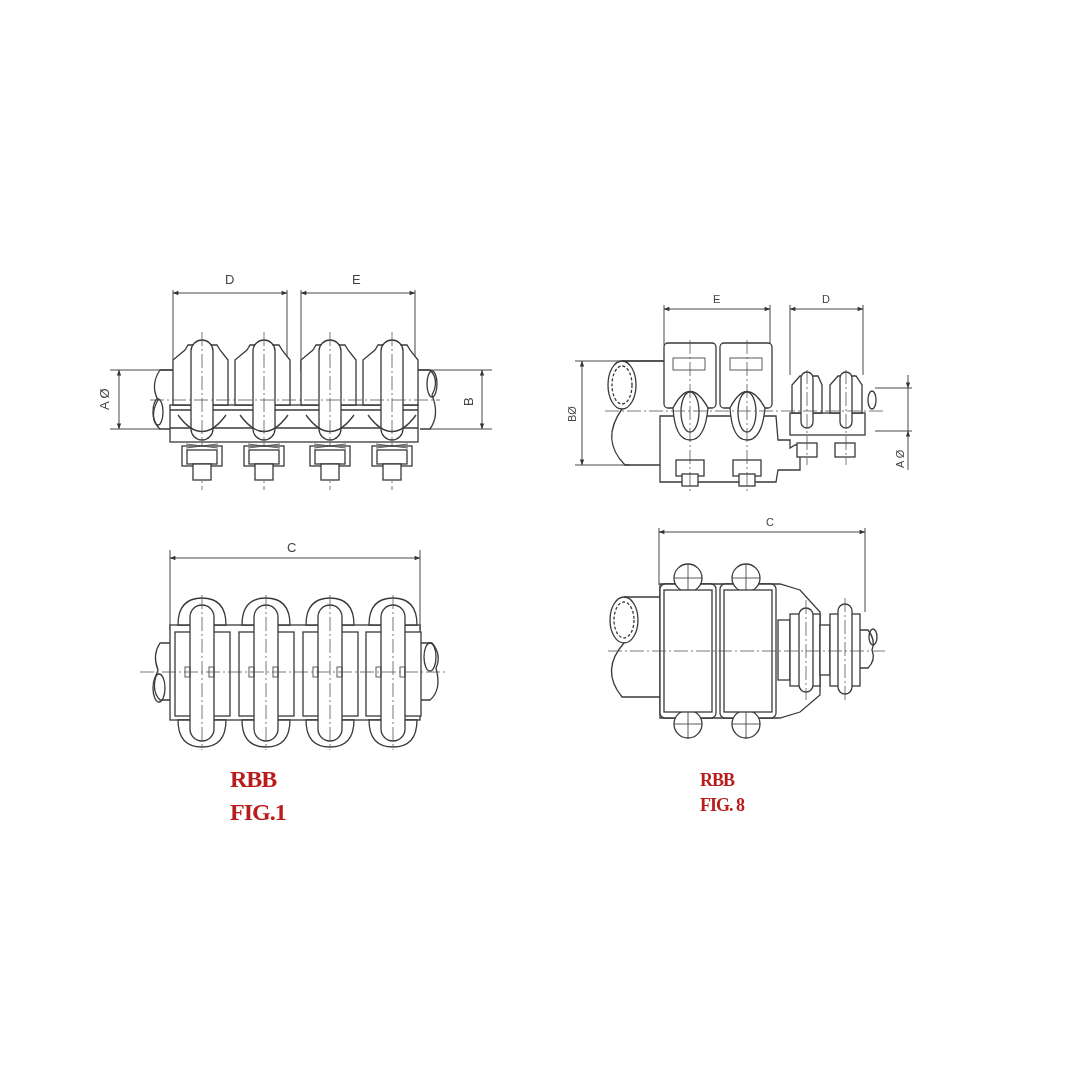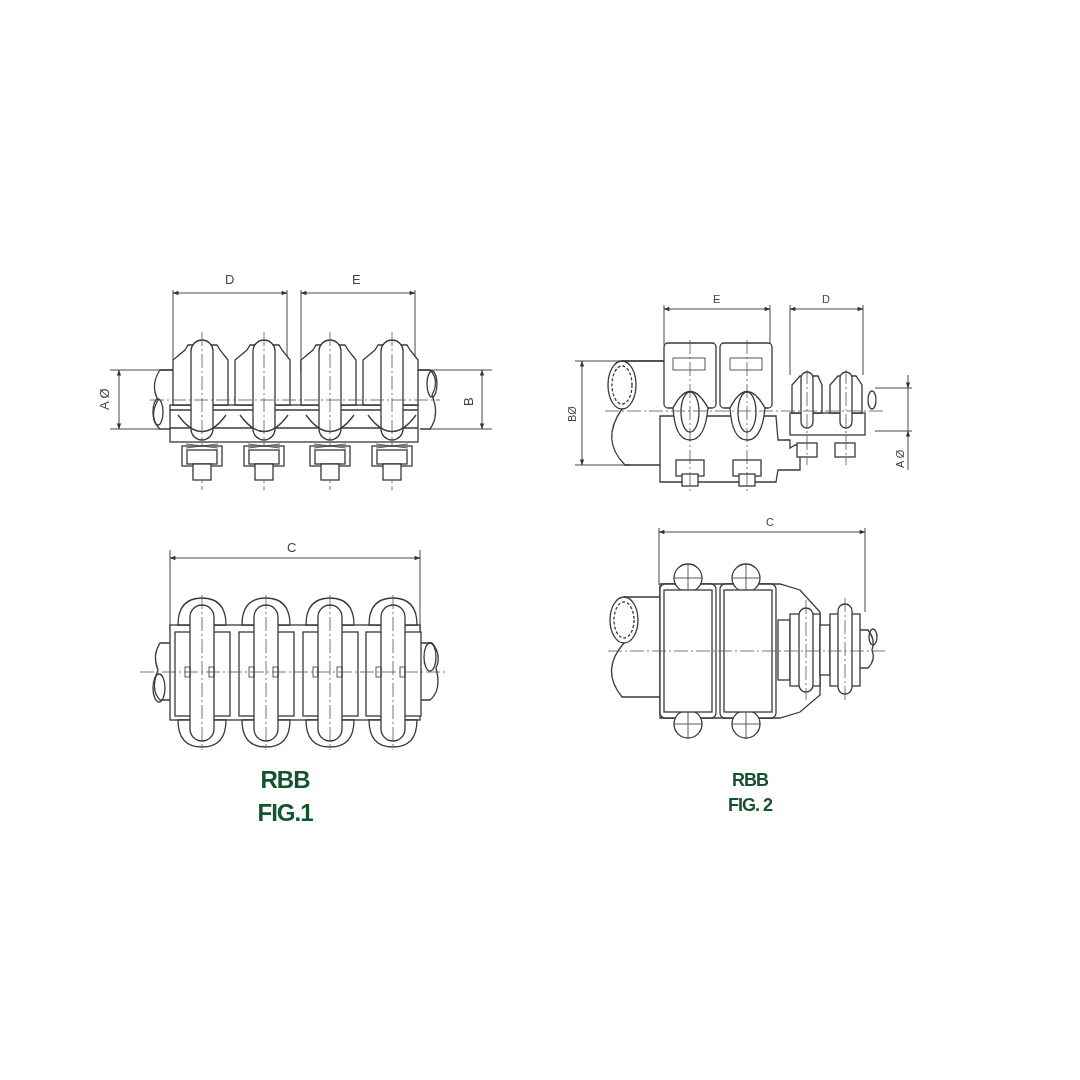--- a/index.html
+++ b/index.html
@@ -6,21 +6,21 @@
   body { width: 1080px; height: 1080px; position: relative; overflow: hidden; font-family: "DejaVu Sans", sans-serif; }
   svg { position: absolute; left: 0; top: 0; }
   .ln { stroke: #3a3a3a; stroke-width: 1.3; fill: none; }
   .thin { stroke: #4a4a4a; stroke-width: 0.9; fill: none; }
   .fill { stroke: #3a3a3a; stroke-width: 1.3; fill: #ffffff; }
   .cl { stroke: #555; stroke-width: 0.8; stroke-dasharray: 14 3 2 3; fill: none; }
   .dim { stroke: #333; stroke-width: 0.9; fill: none; }
   .arrow { fill: #333; }
   .dimtxt { font-family: "Liberation Sans", sans-serif; font-size: 13px; fill: #444; }
   .dimtxt-s { font-family: "Liberation Sans", sans-serif; font-size: 11px; fill: #444; }
-  .caption { position: absolute; text-align: center; font-family: Liberation Sans, sans-serif; font-weight: bold; color: #14532d; letter-spacing: -1px; }
+  .caption { position: absolute; font-family: Liberation Serif, serif; font-weight: bold; color: #b91c1c; letter-spacing: -1px; }
   .cap1 { left: 230px; width: 110px; font-size: 24px; line-height: 33px; top: 763px; }
   .cap2 { left: 700px; width: 100px; font-size: 18px; line-height: 25px; top: 768px; }
 </style>
 </head>
 <body>
 
 <svg width="1080" height="1080" viewBox="0 0 1080 1080">
   <defs>
     <marker id="arr" viewBox="0 0 10 10" refX="10" refY="5" markerWidth="9" markerHeight="6" orient="auto-start-reverse">
       <path d="M0,1 L10,5 L0,9 z" class="arrow"></path>
@@ -261,14 +261,14 @@
     <line class="cl" x1="608" y1="651" x2="885" y2="651"></line>
   </g>
 </svg>
 
 <div class="caption cap1">
   <div>RBB</div>
   <div>FIG.1</div>
 </div>
 <div class="caption cap2">
   <div>RBB</div>
-  <div>FIG. 2</div>
+  <div>FIG. 8</div>
 </div>
 
 </body></html>

